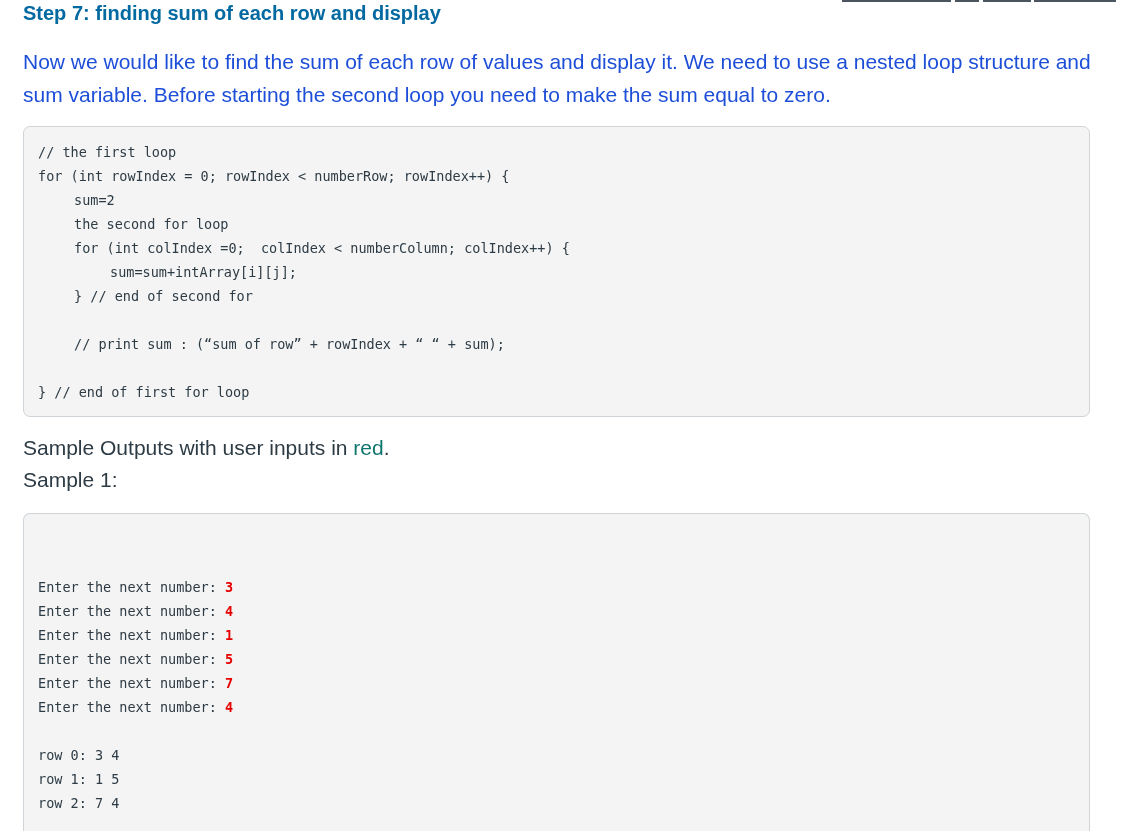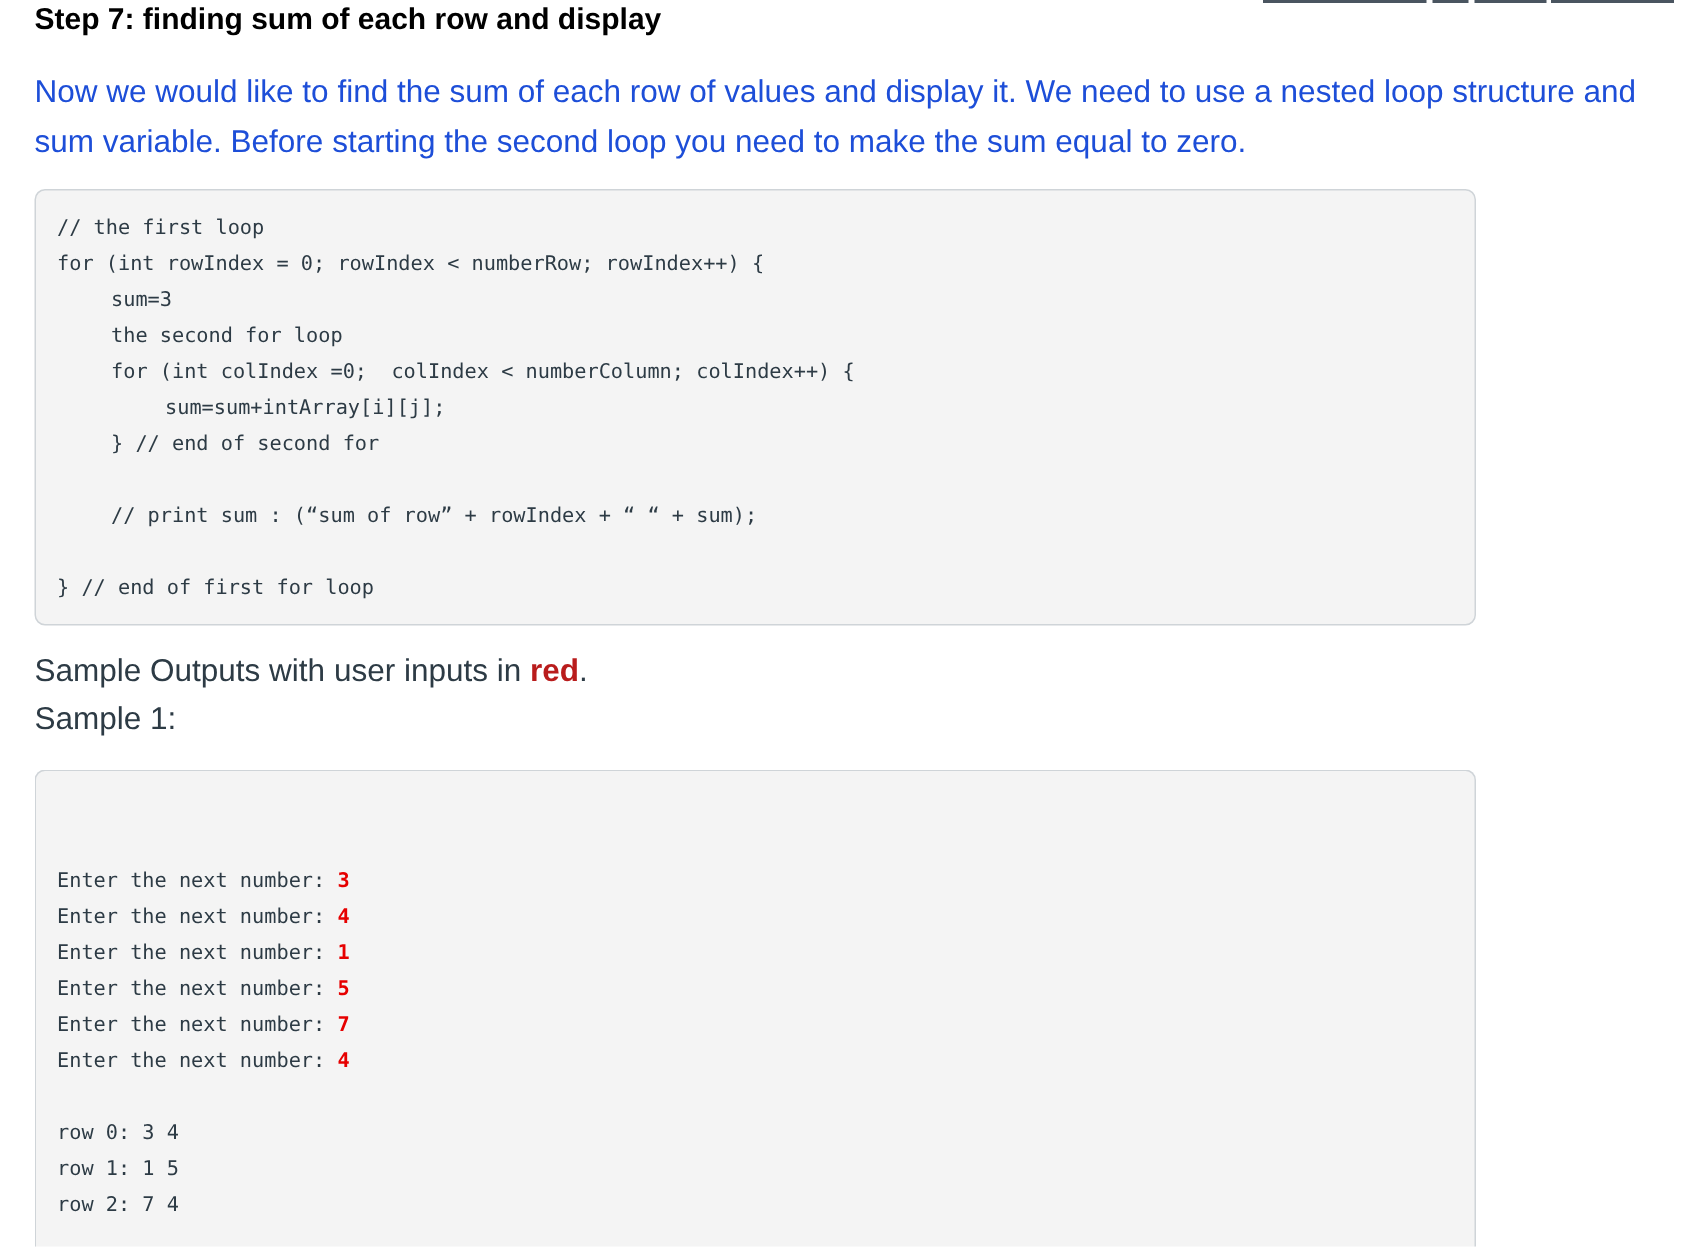--- a/index.html
+++ b/index.html
@@ -8,61 +8,61 @@
     font-family: "Liberation Sans", sans-serif; color: #2d3b45; position: relative;
   }
   .top-underline {
     position: absolute; top: 0; left: 842px; right: 0; height: 4px;
   }
   .top-underline span {
     position: absolute; top: 0; height: 2px; background: #4a5560;
   }
   .heading {
     position: absolute; left: 23px; top: 2px;
-    font-size: 20px; font-weight: bold; color: #000000; margin: 0;
+    font-size: 20px; font-weight: bold; color: #0369a1; margin: 0;
   }
   .intro {
     position: absolute; left: 23px; top: 45px; width: 1080px;
     font-size: 21px; line-height: 33px; margin: 0; color: #1d4ed8;
   }
   .codebox {
-    position: absolute; left: 23px; width: 961px;
+    position: absolute; left: 23px; width: 1067px;
     background: #f4f4f4; border: 1px solid #cfd4d8; border-radius: 7px;
     box-sizing: border-box;
   }
   .codebox.code { top: 126px; height: 291px; }
   .codebox.sample { top: 513px; height: 330px; border-bottom: none; border-radius: 7px 7px 0 0; }
   .line {
     position: absolute; left: 14px; white-space: pre;
     font-family: "DejaVu Sans Mono", monospace; font-size: 13.5px; color: #2d3b45;
     line-height: 18px;
   }
   .in { color: #e60000; font-weight: bold; }
   .sample-title {
     position: absolute; left: 23px; top: 432px; font-size: 21px; line-height: 32px; margin: 0;
   }
-  .red { color: #b91c1c; font-weight: bold; }
+  .red { color: #0f766e; font-weight: normal; }
 </style>
 </head>
 <body>
 
 <div class="top-underline">
   <span style="left:0;width:109px"></span>
   <span style="left:113px;width:24px"></span>
   <span style="left:141px;width:48px"></span>
   <span style="left:192px;width:82px"></span>
 </div>
 
 <h2 class="heading">Step 7: finding sum of each row and display</h2>
 <p class="intro">Now we would like to find the sum of each row of values and display it. We need to use a nested loop structure and sum variable. Before starting the second loop you need to make the sum equal to zero.</p>
 
 <div class="codebox code">
   <div class="line" style="top:16px;left:14px">// the first loop</div>
   <div class="line" style="top:40px;left:14px">for (int rowIndex = 0; rowIndex &lt; numberRow; rowIndex++) {</div>
-  <div class="line" style="top:64px;left:50px">sum=3</div>
+  <div class="line" style="top:64px;left:50px">sum=2</div>
   <div class="line" style="top:88px;left:50px">the second for loop</div>
   <div class="line" style="top:112px;left:50px">for (int colIndex =0;  colIndex &lt; numberColumn; colIndex++) {</div>
   <div class="line" style="top:136px;left:86px">sum=sum+intArray[i][j];</div>
   <div class="line" style="top:160px;left:50px">} // end of second for</div>
   <div class="line" style="top:256px;left:14px">} // end of first for loop</div>
   <div class="line" style="top:208px;left:50px">// print sum : (“sum of row” + rowIndex + “ “ + sum);</div>
 </div>
 
 <p class="sample-title">
   <span>Sample Outputs with user inputs in </span><span class="red">red</span><span>.</span><br>

